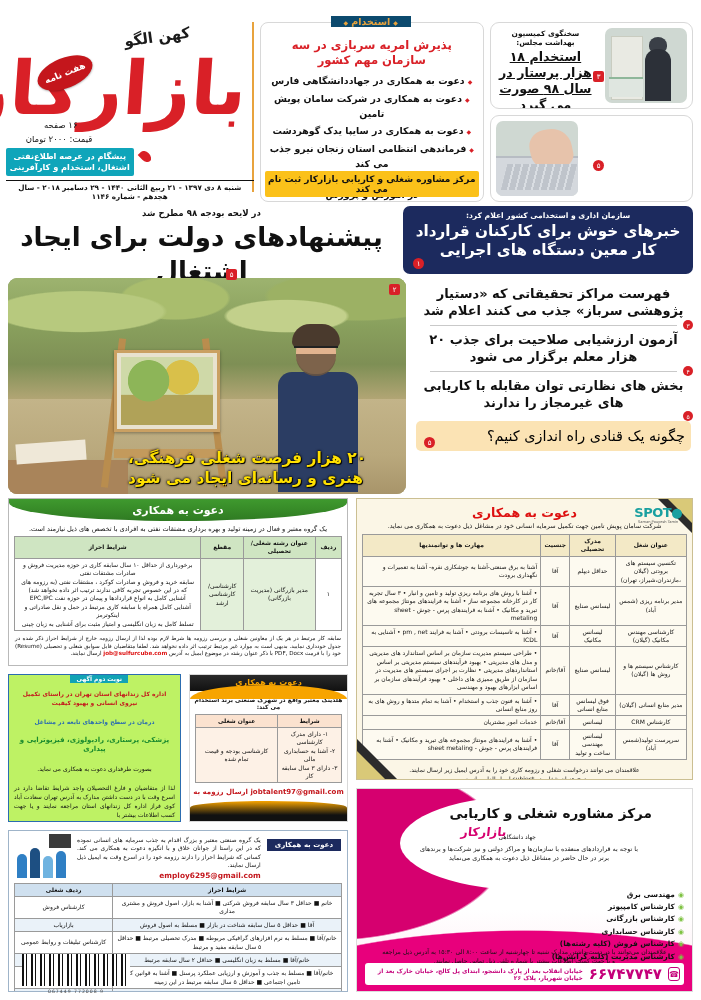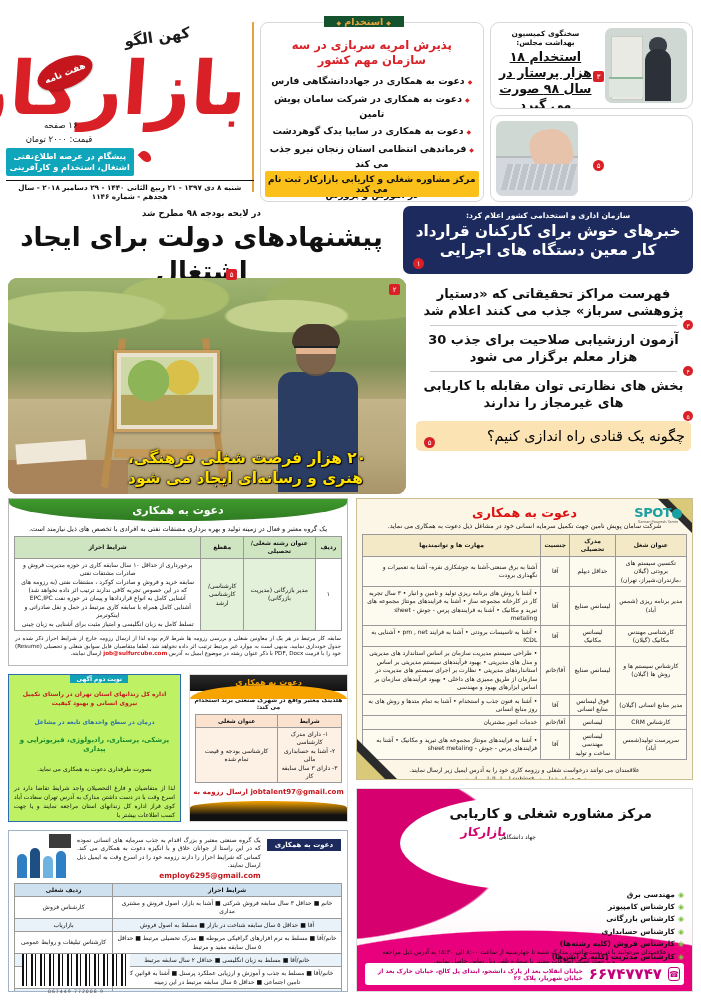--- a/index.html
+++ b/index.html
@@ -34,21 +34,21 @@
   .mast-price{position:absolute;right:148px;top:112px;font-size:8.5px;color:#111;text-align:left;width:80px;}
   .mast-slogan{
     position:absolute;right:120px;top:126px;width:120px;background:#0fa5ba;color:#fff;
     font-size:8.2px;font-weight:bold;line-height:11px;padding:3px 4px;text-align:center;border-radius:2px;
   }
   .mast-drop{position:absolute;right:104px;top:128px;width:9px;height:13px;background:#d92027;border-radius:0 60% 60% 60%;transform:rotate(-45deg);}
   .mast-date{position:absolute;right:0;top:158px;width:248px;border-top:1.4px solid #111;font-size:7.2px;color:#111;text-align:center;padding-top:2px;font-weight:bold;}
 
   
   .emp-box{width:226px;background:#fff;border:1.3px solid #d8d8d8;border-radius:8px;position:relative;padding:12px 6px 0;box-sizing:border-box;}
-  .emp-tag{position:absolute;right:79px;top:-7px;background:#14532d;padding:0 10px;color:#e8a33d;font-size:9.5px;font-weight:bold;}
+  .emp-tag{position:absolute;right:72px;top:-7px;background:#0c4a6e;padding:0 10px;color:#e8a33d;font-size:9.5px;font-weight:bold;}
   .emp-tag:before,.emp-tag:after{content:"◆";font-size:6px;color:#e8a33d;margin:0 3px;vertical-align:middle;}
   .emp-lead{color:#d92027;font-size:11.6px;font-weight:bold;text-align:center;line-height:15px;margin:3px 2px 6px;}
   .emp-list{list-style:none;margin:0;padding:0;}
   .emp-list li{font-size:9.4px;color:#111;line-height:13.5px;text-align:center;margin-bottom:4px;position:relative;padding:0 2px;font-weight:bold;}
   .emp-list li .dot{color:#d92027;font-size:6px;vertical-align:middle;margin-left:3px;}
   .emp-foot{position:absolute;right:4px;left:4px;bottom:4px;background:#fbc11a;color:#111;font-size:9px;font-weight:bold;text-align:center;padding:3px 0;border-radius:2px;}
 
   
   .left-teasers{width:205px;display:flex;flex-direction:column;gap:6px;}
   .teaser{flex:1;border:1.3px solid #d8d8d8;border-radius:9px;display:flex;flex-direction:row-reverse;overflow:hidden;position:relative;background:#fff;}
@@ -315,21 +315,21 @@
       </div>
       <div class="pno">۲</div>
       <div class="mp-caption">۲۰ هزار فرصت شغلی فرهنگی، هنری و رسانه‌ای ایجاد می شود</div>
     </div>
 
     <div class="mid-list">
       <div class="ml-item">فهرست مراکز تحقیقاتی که «دستیار پژوهشی سرباز» جذب می کنند اعلام شد</div>
       <div class="ml-sep">
         <div class="pno">۳</div>
       </div>
-      <div class="ml-item">آزمون ارزشیابی صلاحیت برای جذب 30 هزار معلم برگزار می شود</div>
+      <div class="ml-item">آزمون ارزشیابی صلاحیت برای جذب ۲۰ هزار معلم برگزار می شود</div>
       <div class="ml-sep">
         <div class="pno">۴</div>
       </div>
       <div class="ml-item">بخش های نظارتی توان مقابله با کاریابی های غیرمجاز را ندارند</div>
       <div class="ml-sep" style="border:0;">
         <div class="pno">۵</div>
       </div>
       <div class="ml-last">
         <span>چگونه یک قنادی راه اندازی کنیم؟</span>
         <div class="pno">۵</div>
@@ -530,20 +530,21 @@
 درج عنوان شغلی در subject ایمیل الزامی است.</div>
 
       </div>
 
       <div class="ad ad-pink">
         <div class="pk-wave"></div>
         <div class="pk-oval"></div>
         <div class="pk-title">مرکز مشاوره شغلی و کاریابی</div>
         <div class="pk-logo">بازارکار</div>
         <div class="pk-jahad">جهاد دانشگاهی</div>
+        <div class="pk-desc">با توجه به قراردادهای منعقده با سازمان‌ها و مراکز دولتی و نیز شرکت‌ها و برندهای برتر در حال حاضر در مشاغل ذیل دعوت به همکاری می‌نماید</div>
         <div class="pk-list">
           <div><span class="bul">◉</span><span>مهندسی برق</span></div>
           <div><span class="bul">◉</span><span>کارشناس کامپیوتر</span></div>
           <div><span class="bul">◉</span><span>کارشناس بازرگانی</span></div>
           <div><span class="bul">◉</span><span>کارشناس حسابداری</span></div>
           <div><span class="bul">◉</span><span>کارشناس فروش (کلیه رشته‌ها)</span></div>
           <div><span class="bul">◉</span><span>کارشناس مدیریت (کلیه گرایش‌ها)</span></div>
           <div><span>و ...</span></div>
         </div>
         <div class="pk-foot">علاقمندان می‌توانند با در دست داشتن مدارک شنبه تا چهارشنبه از ساعت ۸:۰۰ الی ۱۵:۳۰ به آدرس ذیل مراجعه و یا جهت کسب اطلاعات بیشتر با شماره تلفن ذیل تماس حاصل نمایند.</div>

